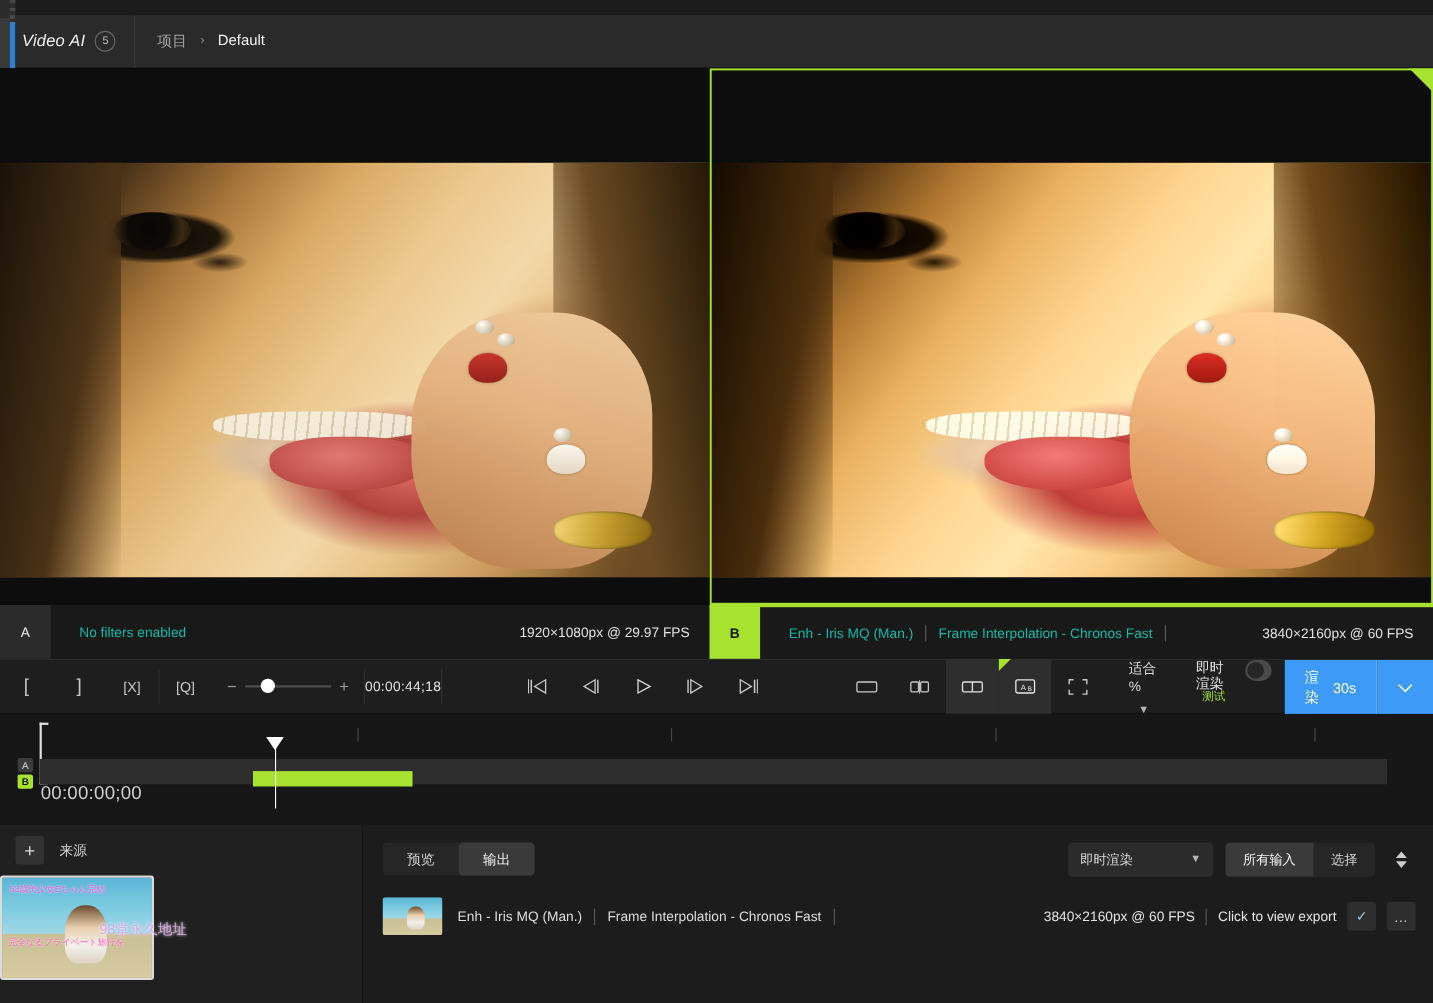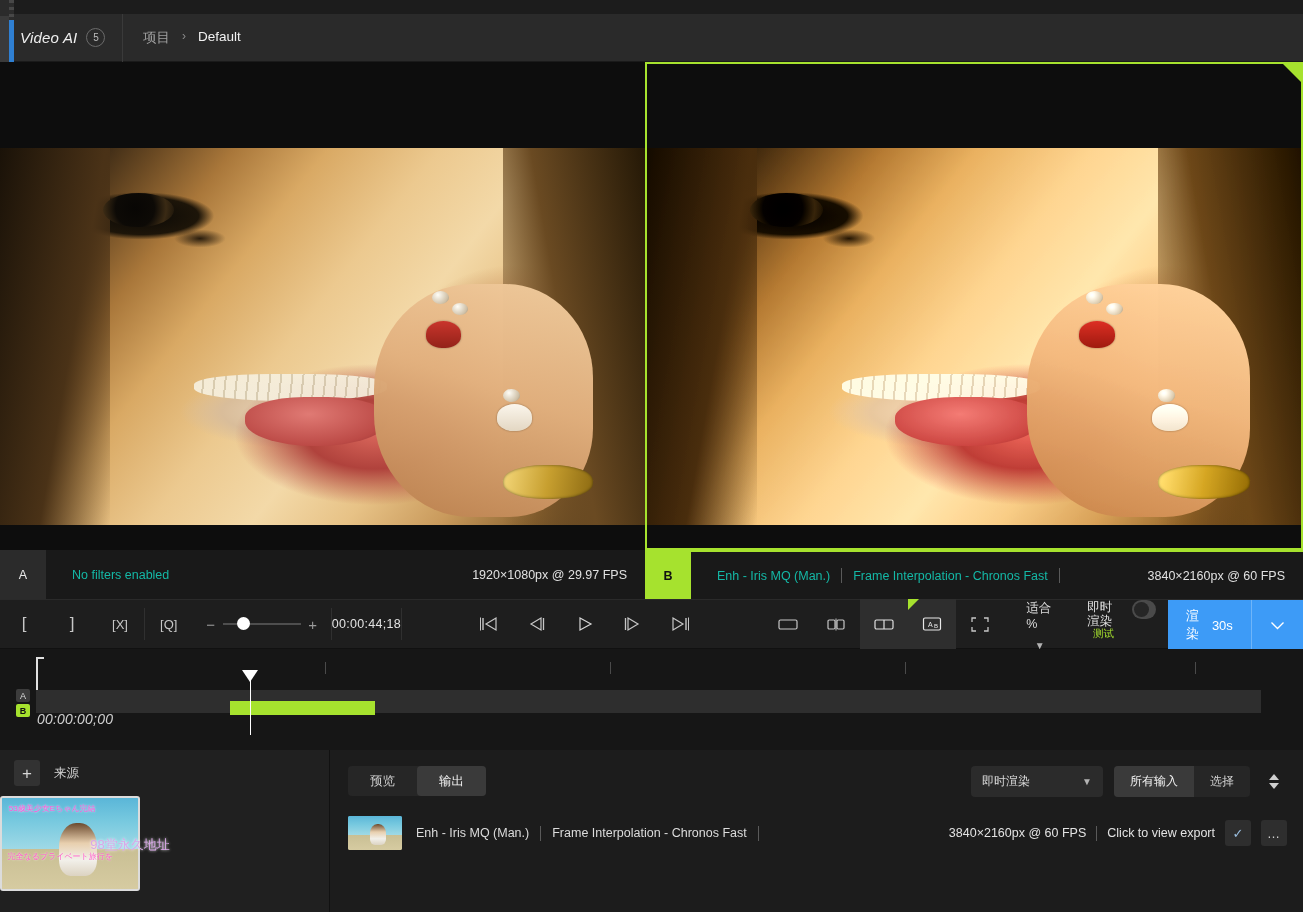--- a/index.html
+++ b/index.html
@@ -278,23 +278,22 @@
   }
   .playhead {
     position: absolute; left: 250px; top: 670px; width: 1px; height: 65px; background: #fff;
   }
   .playhead-head {
     position: absolute; left: -8px; top: 0; width: 0; height: 0;
     border-left: 8px solid transparent; border-right: 8px solid transparent;
     border-top: 12px solid #fff;
   }
   .tl-time {
-    position: absolute; left: 37px; top: 711px; font-size: 14px; color: #cfcfcf;
+    position: absolute; left: 37px; top: 711px; font-size: 17px; color: #cfcfcf;
     letter-spacing: .2px;
-    font-style: italic;
   }
 
   
   .bottom { position: absolute; left: 0; top: 750px; width: 1303px; height: 162px; background: #1c1c1c; }
   .src-panel {
     position: absolute; left: 0; top: 0; width: 330px; height: 162px;
     background: #202020; border-right: 1px solid #111;
   }
   .src-head { display: flex; align-items: center; gap: 14px; height: 46px; padding-left: 14px; }
   .plus-btn {

